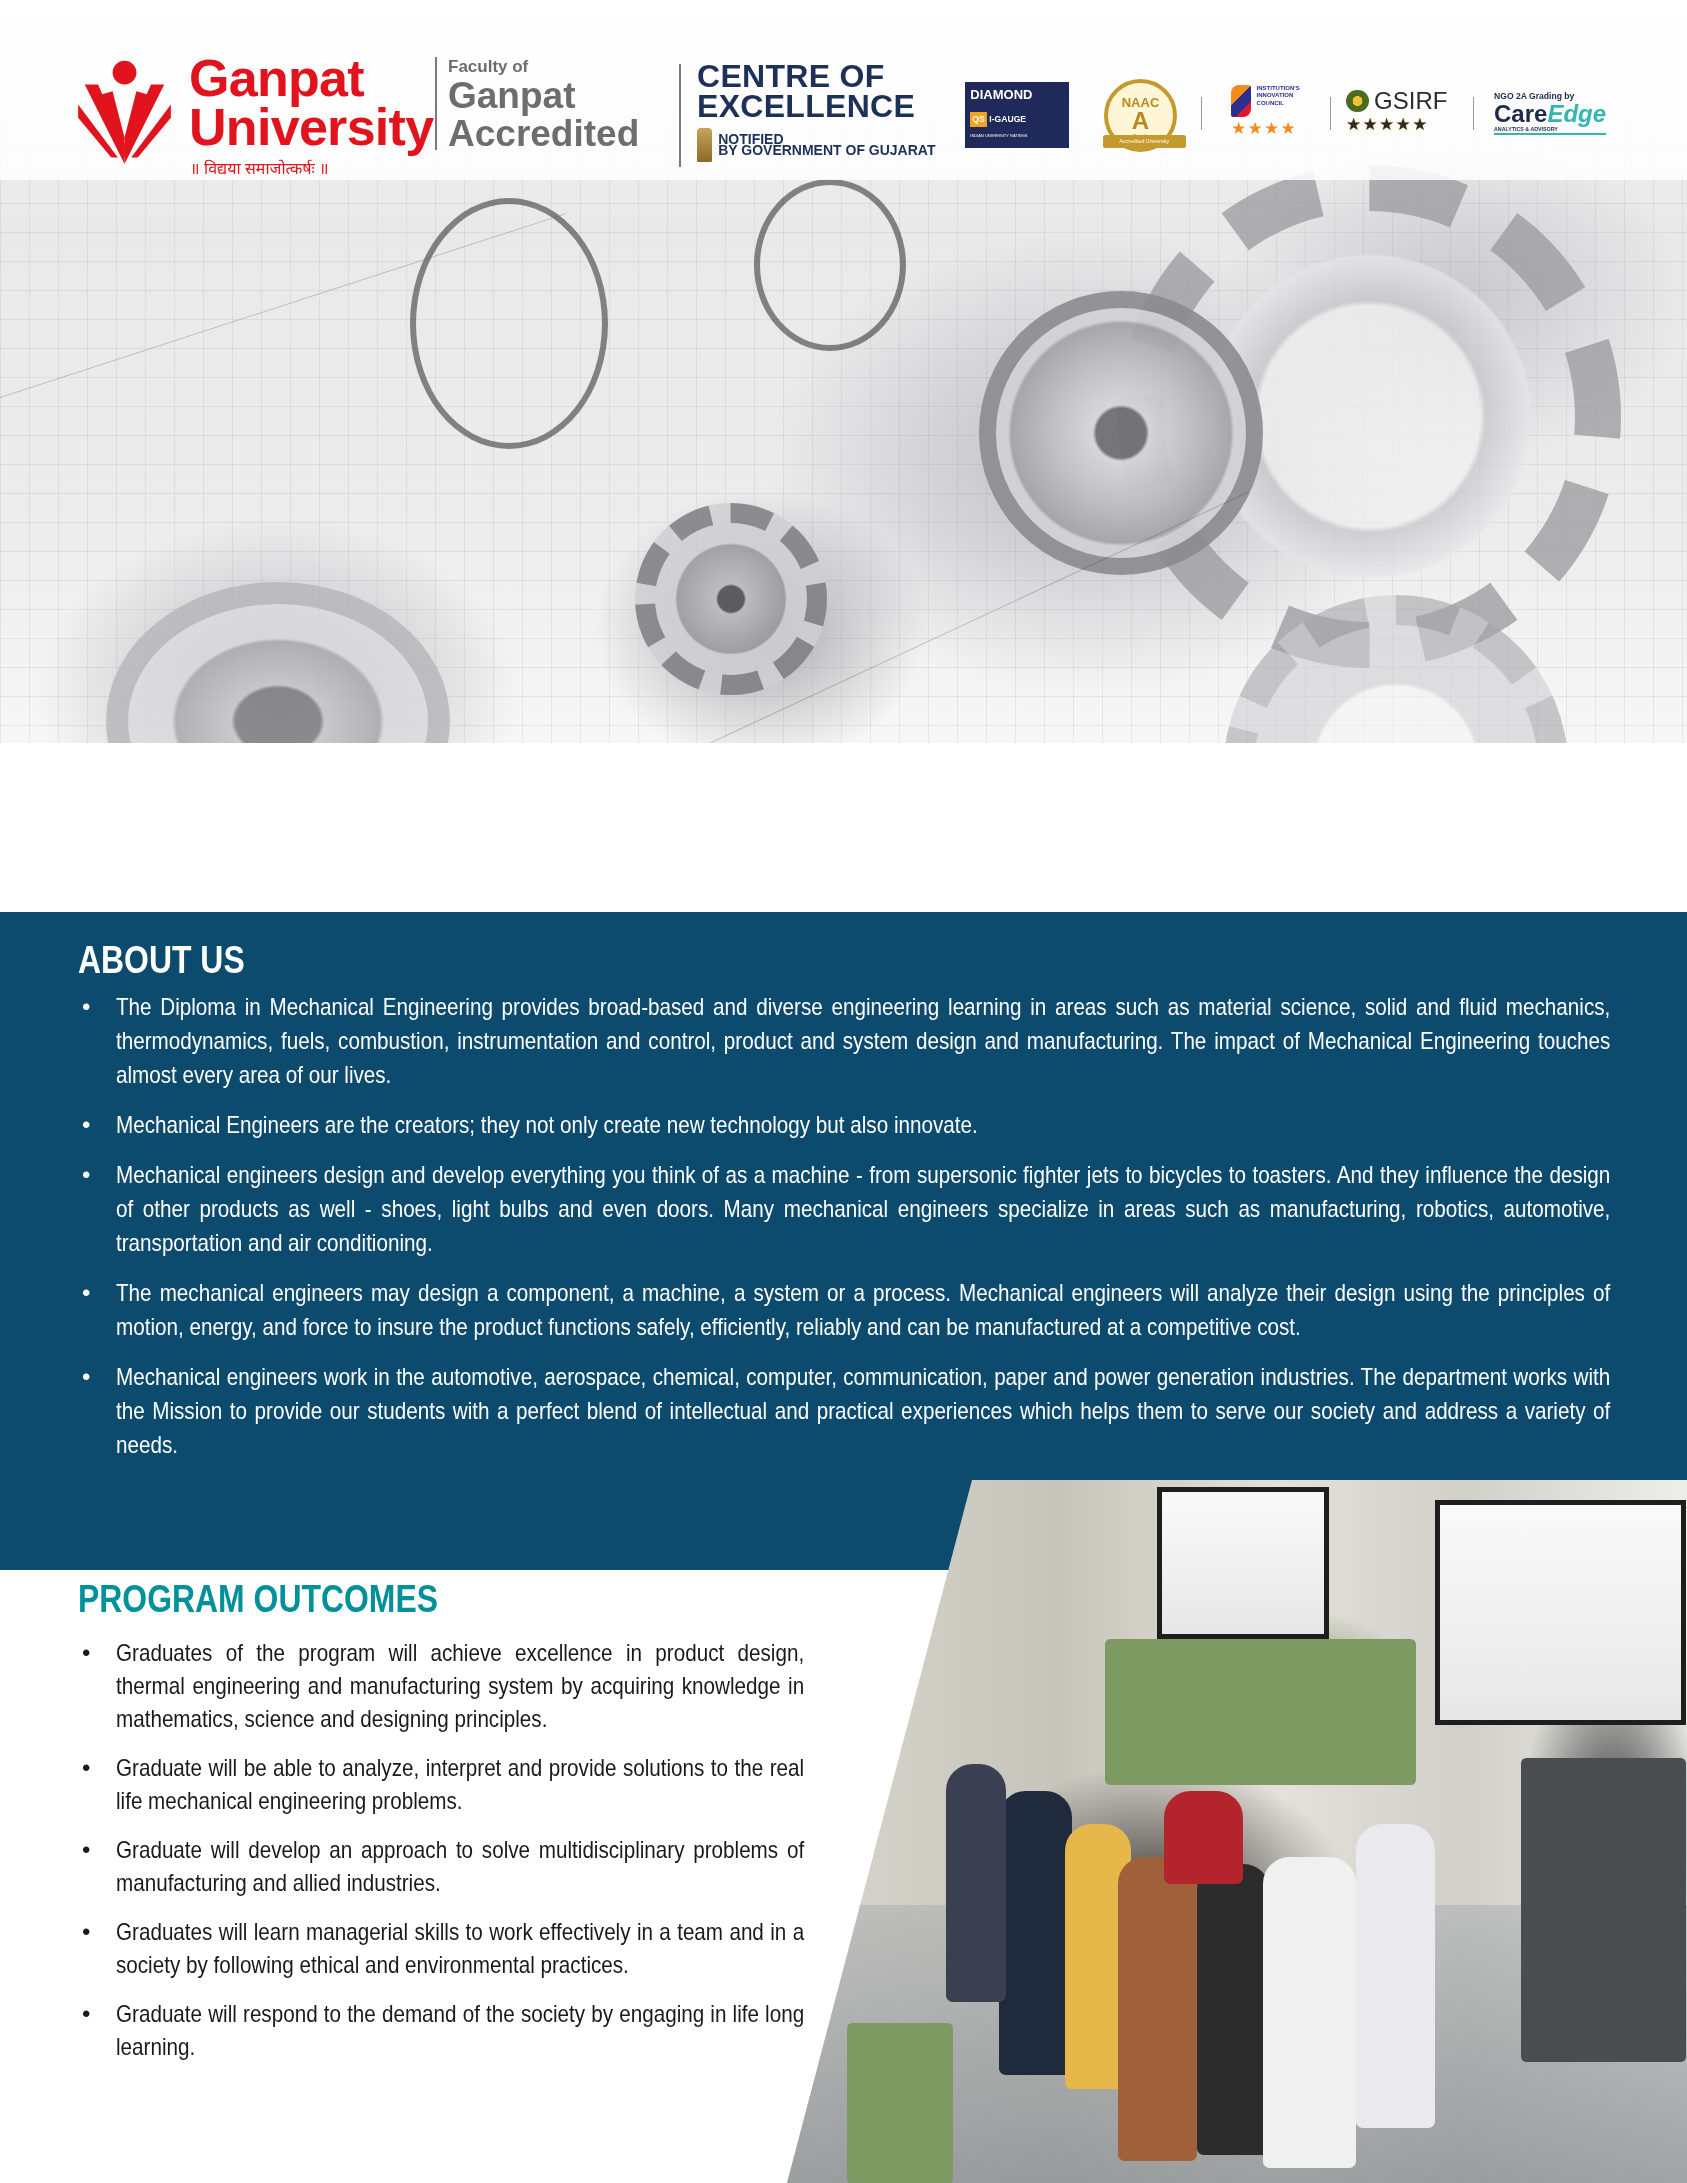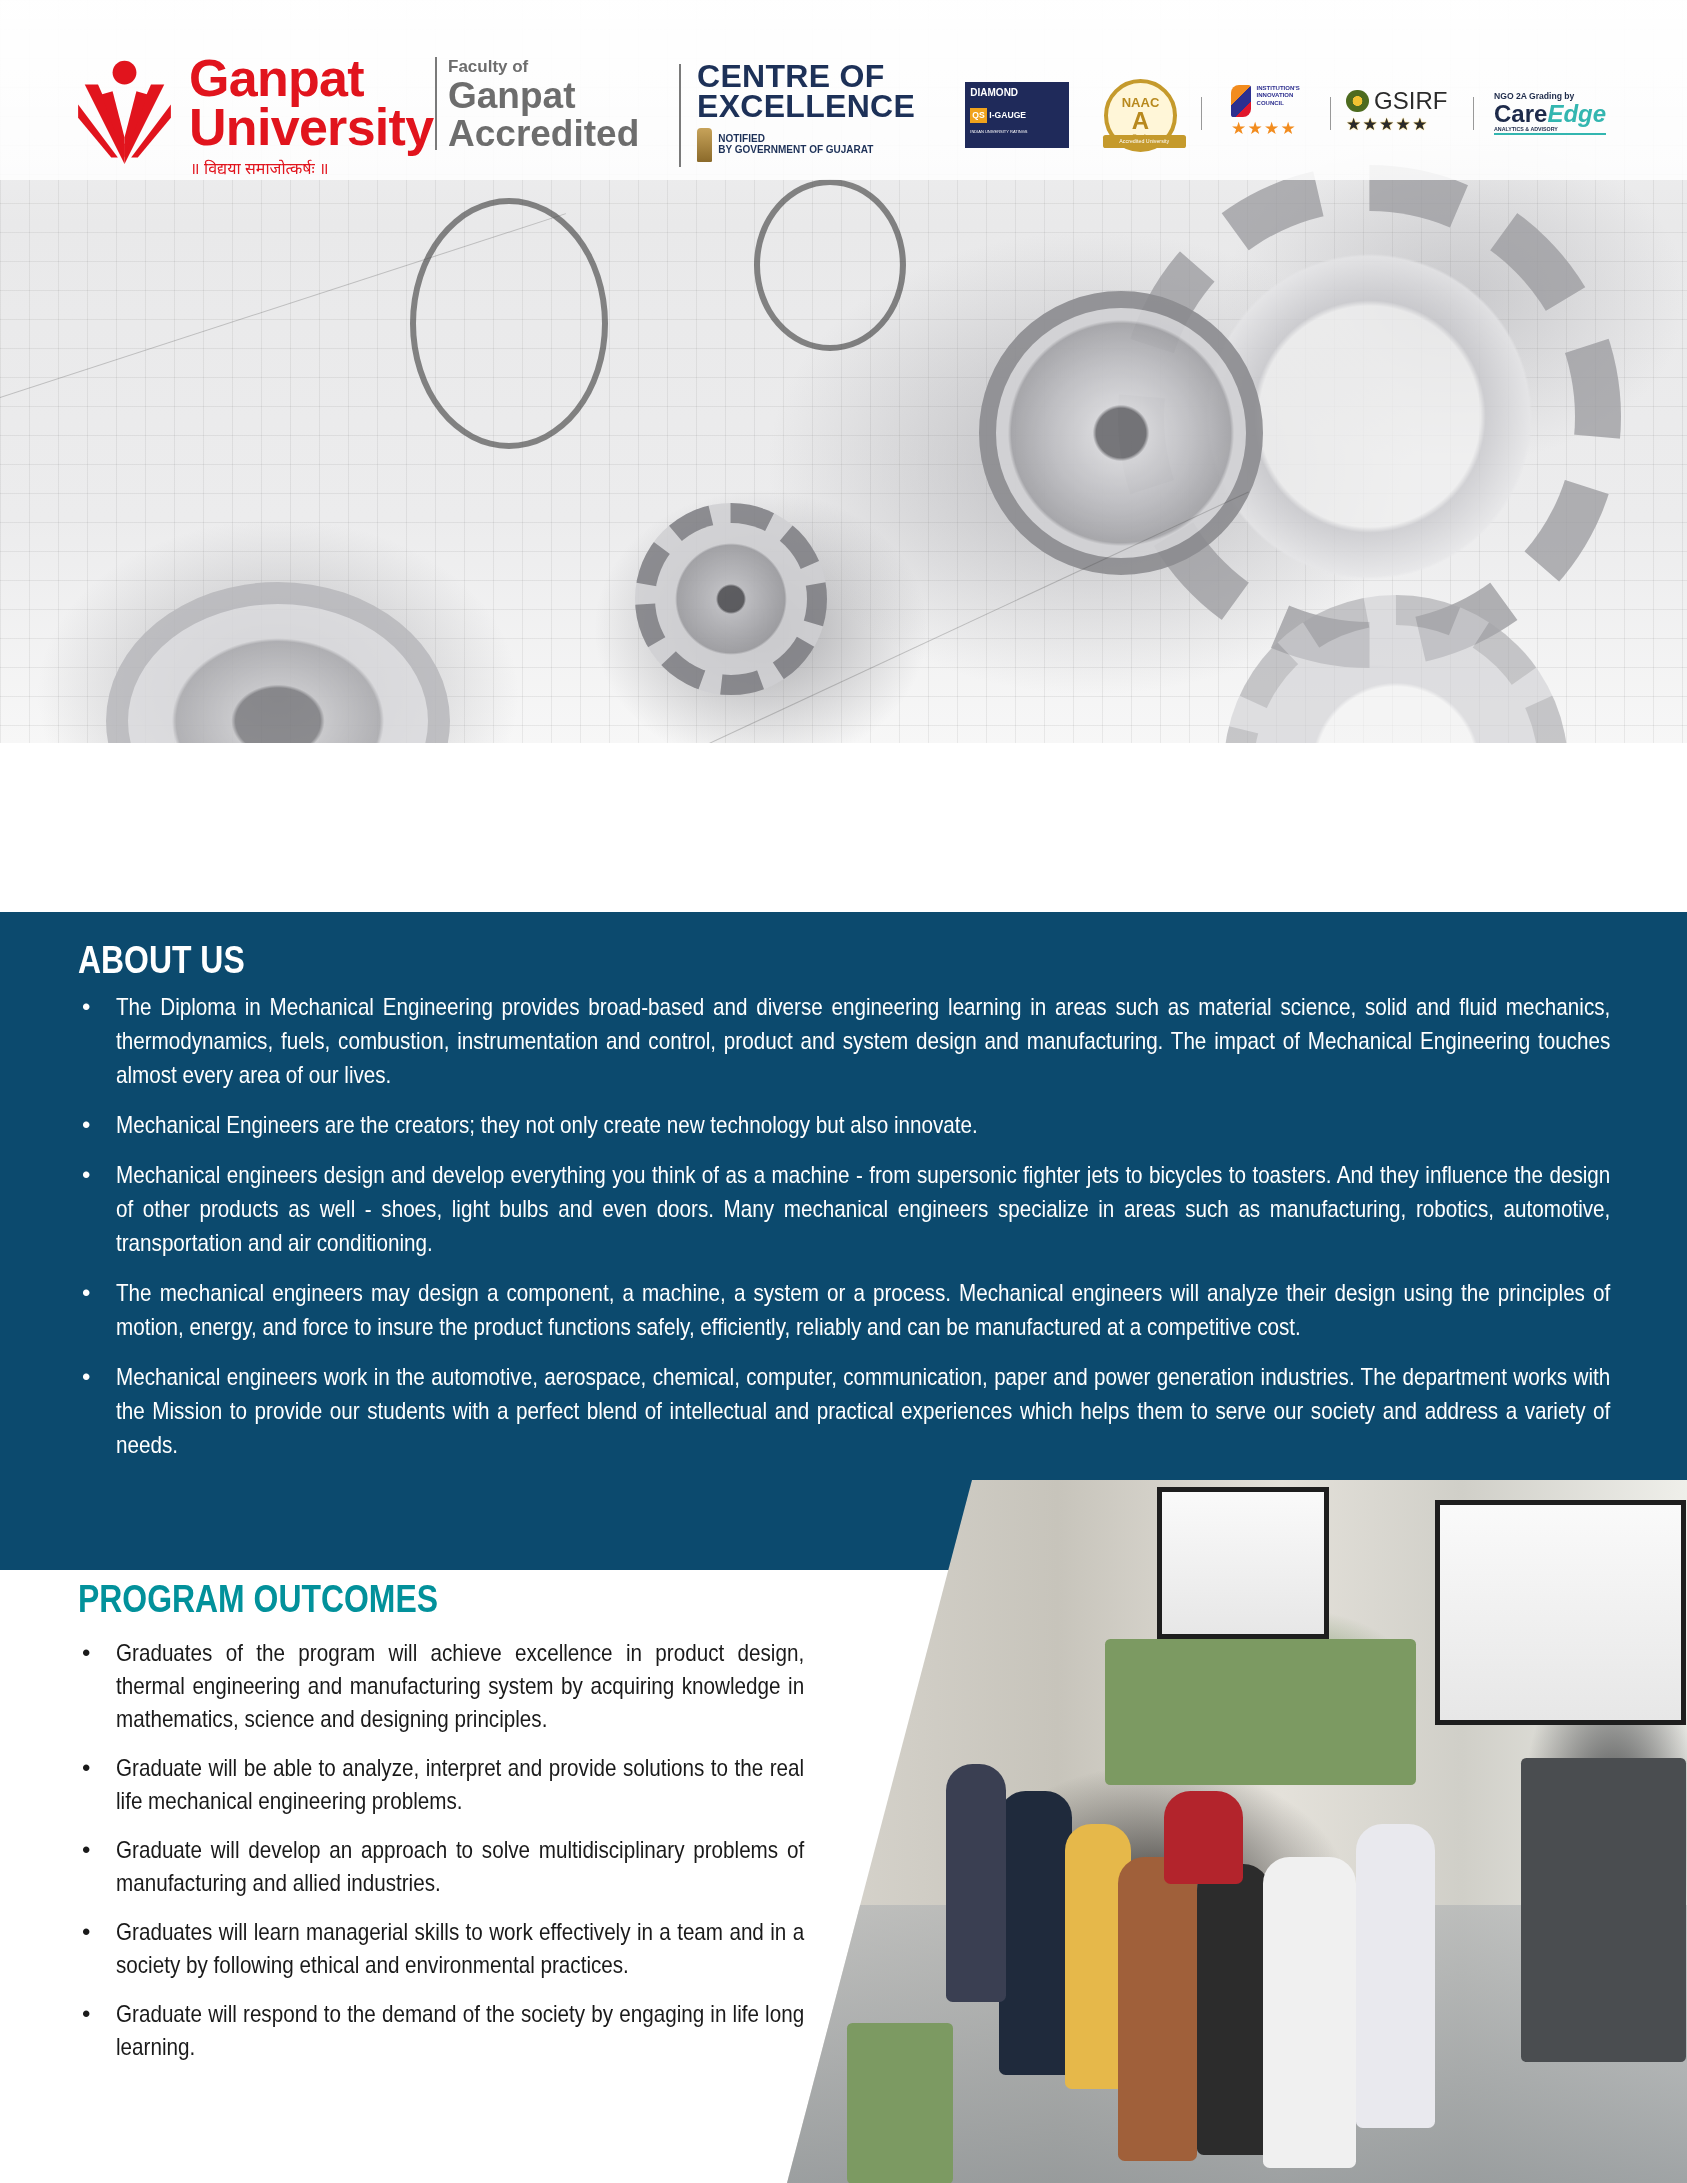--- a/index.html
+++ b/index.html
@@ -50,24 +50,24 @@
   .ganpat-text .l2 { display: block; }
   .motto { position: absolute; left: 112px; top: 103px; color: #e1141d; font-size: 16px; white-space: nowrap; }
   .vsep { position: absolute; width: 2px; background: #7a7a7a; }
   .faculty { position: absolute; left: 448px; top: 57px; color: #6d6d6d; }
   .faculty .small { font-size: 17px; font-weight: 700; display: block; line-height: 20px; }
   .faculty .big { font-size: 37px; font-weight: 700; display: block; line-height: 38px; }
   .coe { position: absolute; left: 697px; top: 61px; }
   .coe .title { color: #1d3158; font-size: 32px; font-weight: 700; line-height: 30px; letter-spacing: 0.3px; }
   .coe .notified { margin-top: 6.6px; display: flex; align-items: center; gap: 6.6px; }
   .emblem { width: 14.6px; height: 34px; background: linear-gradient(180deg, #c7a35a, #8b6a2a); border-radius: 4px 4px 1.3px 1.3px; }
-  .coe .notified-text { color: #1d3158; font-size: 10px; font-weight: 700; line-height: 10.6px; }
+  .coe .notified-text { color: #1d3158; font-size: 14px; font-weight: 700; line-height: 10.6px; }
 
   .badge-qs { position: absolute; left: 965px; top: 82px; width: 104px; height: 66px; background: #1f2a5a; color: #fff; padding: 5.3px 5.3px; }
-  .badge-qs .dia { font-size: 10px; font-weight: 700; }
+  .badge-qs .dia { font-size: 13px; font-weight: 700; }
   .badge-qs .row { display: flex; align-items: center; margin-top: 9.3px; }
   .badge-qs .qs { background: #f0a31c; color: #fff; font-weight: 700; font-size: 8.6px; padding: 2.6px 2px; }
   .badge-qs .igauge { font-size: 8.6px; font-weight: 700; margin-left: 2.6px; }
   .badge-qs .ratings { font-size: 4px; margin-top: 6.6px; }
   .naac { position: absolute; left: 1104px; top: 79px; width: 73px; height: 73px; border-radius: 50%;
           border: 4px solid #c59a2c; background: #fff6d8; text-align: center; color: #b8891e; }
   .naac .n1 { font-size: 13px; font-weight: 700; margin-top: 12px; }
   .naac .n2 { font-size: 24px; font-weight: 700; line-height: 22.5px; }
   .naac .n3 { font-size: 6px; }
   .naac .ribbon { position: absolute; left: -5.3px; top: 52px; width: 83px; height: 13.2px; background: #c59a2c; color: #fff; font-size: 5.3px; line-height: 13.2px; border-radius: 2.6px; }

